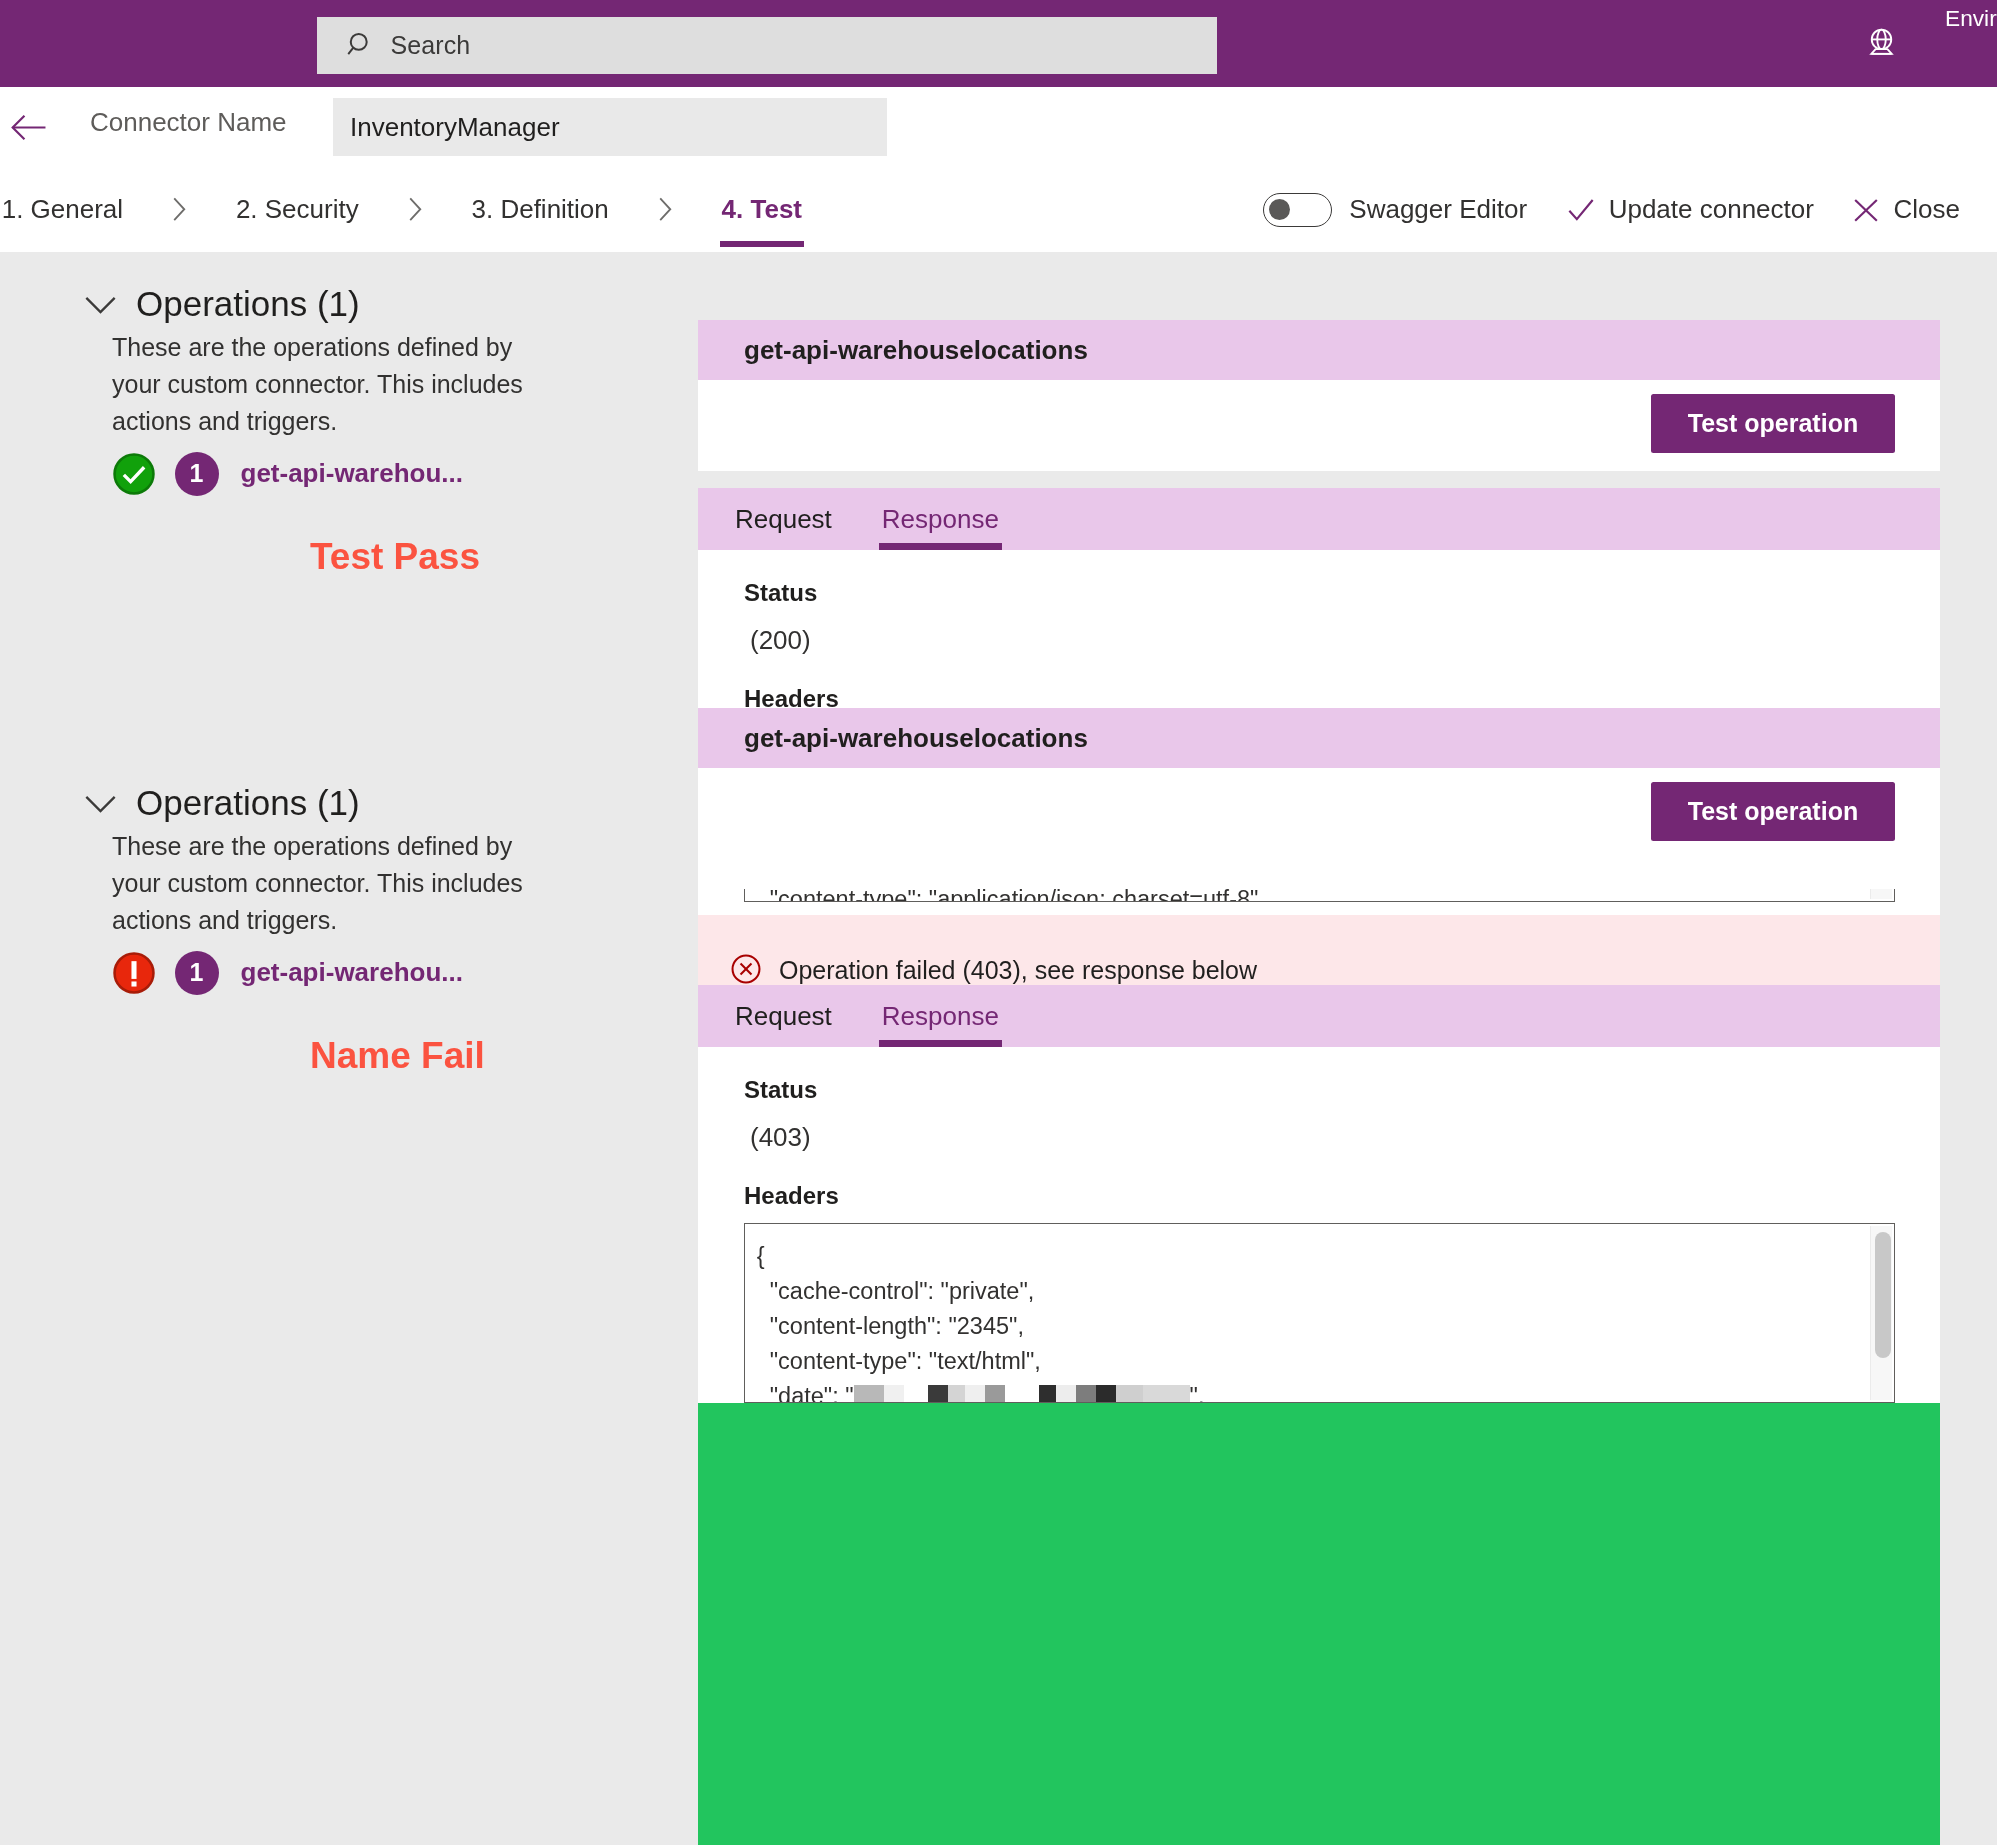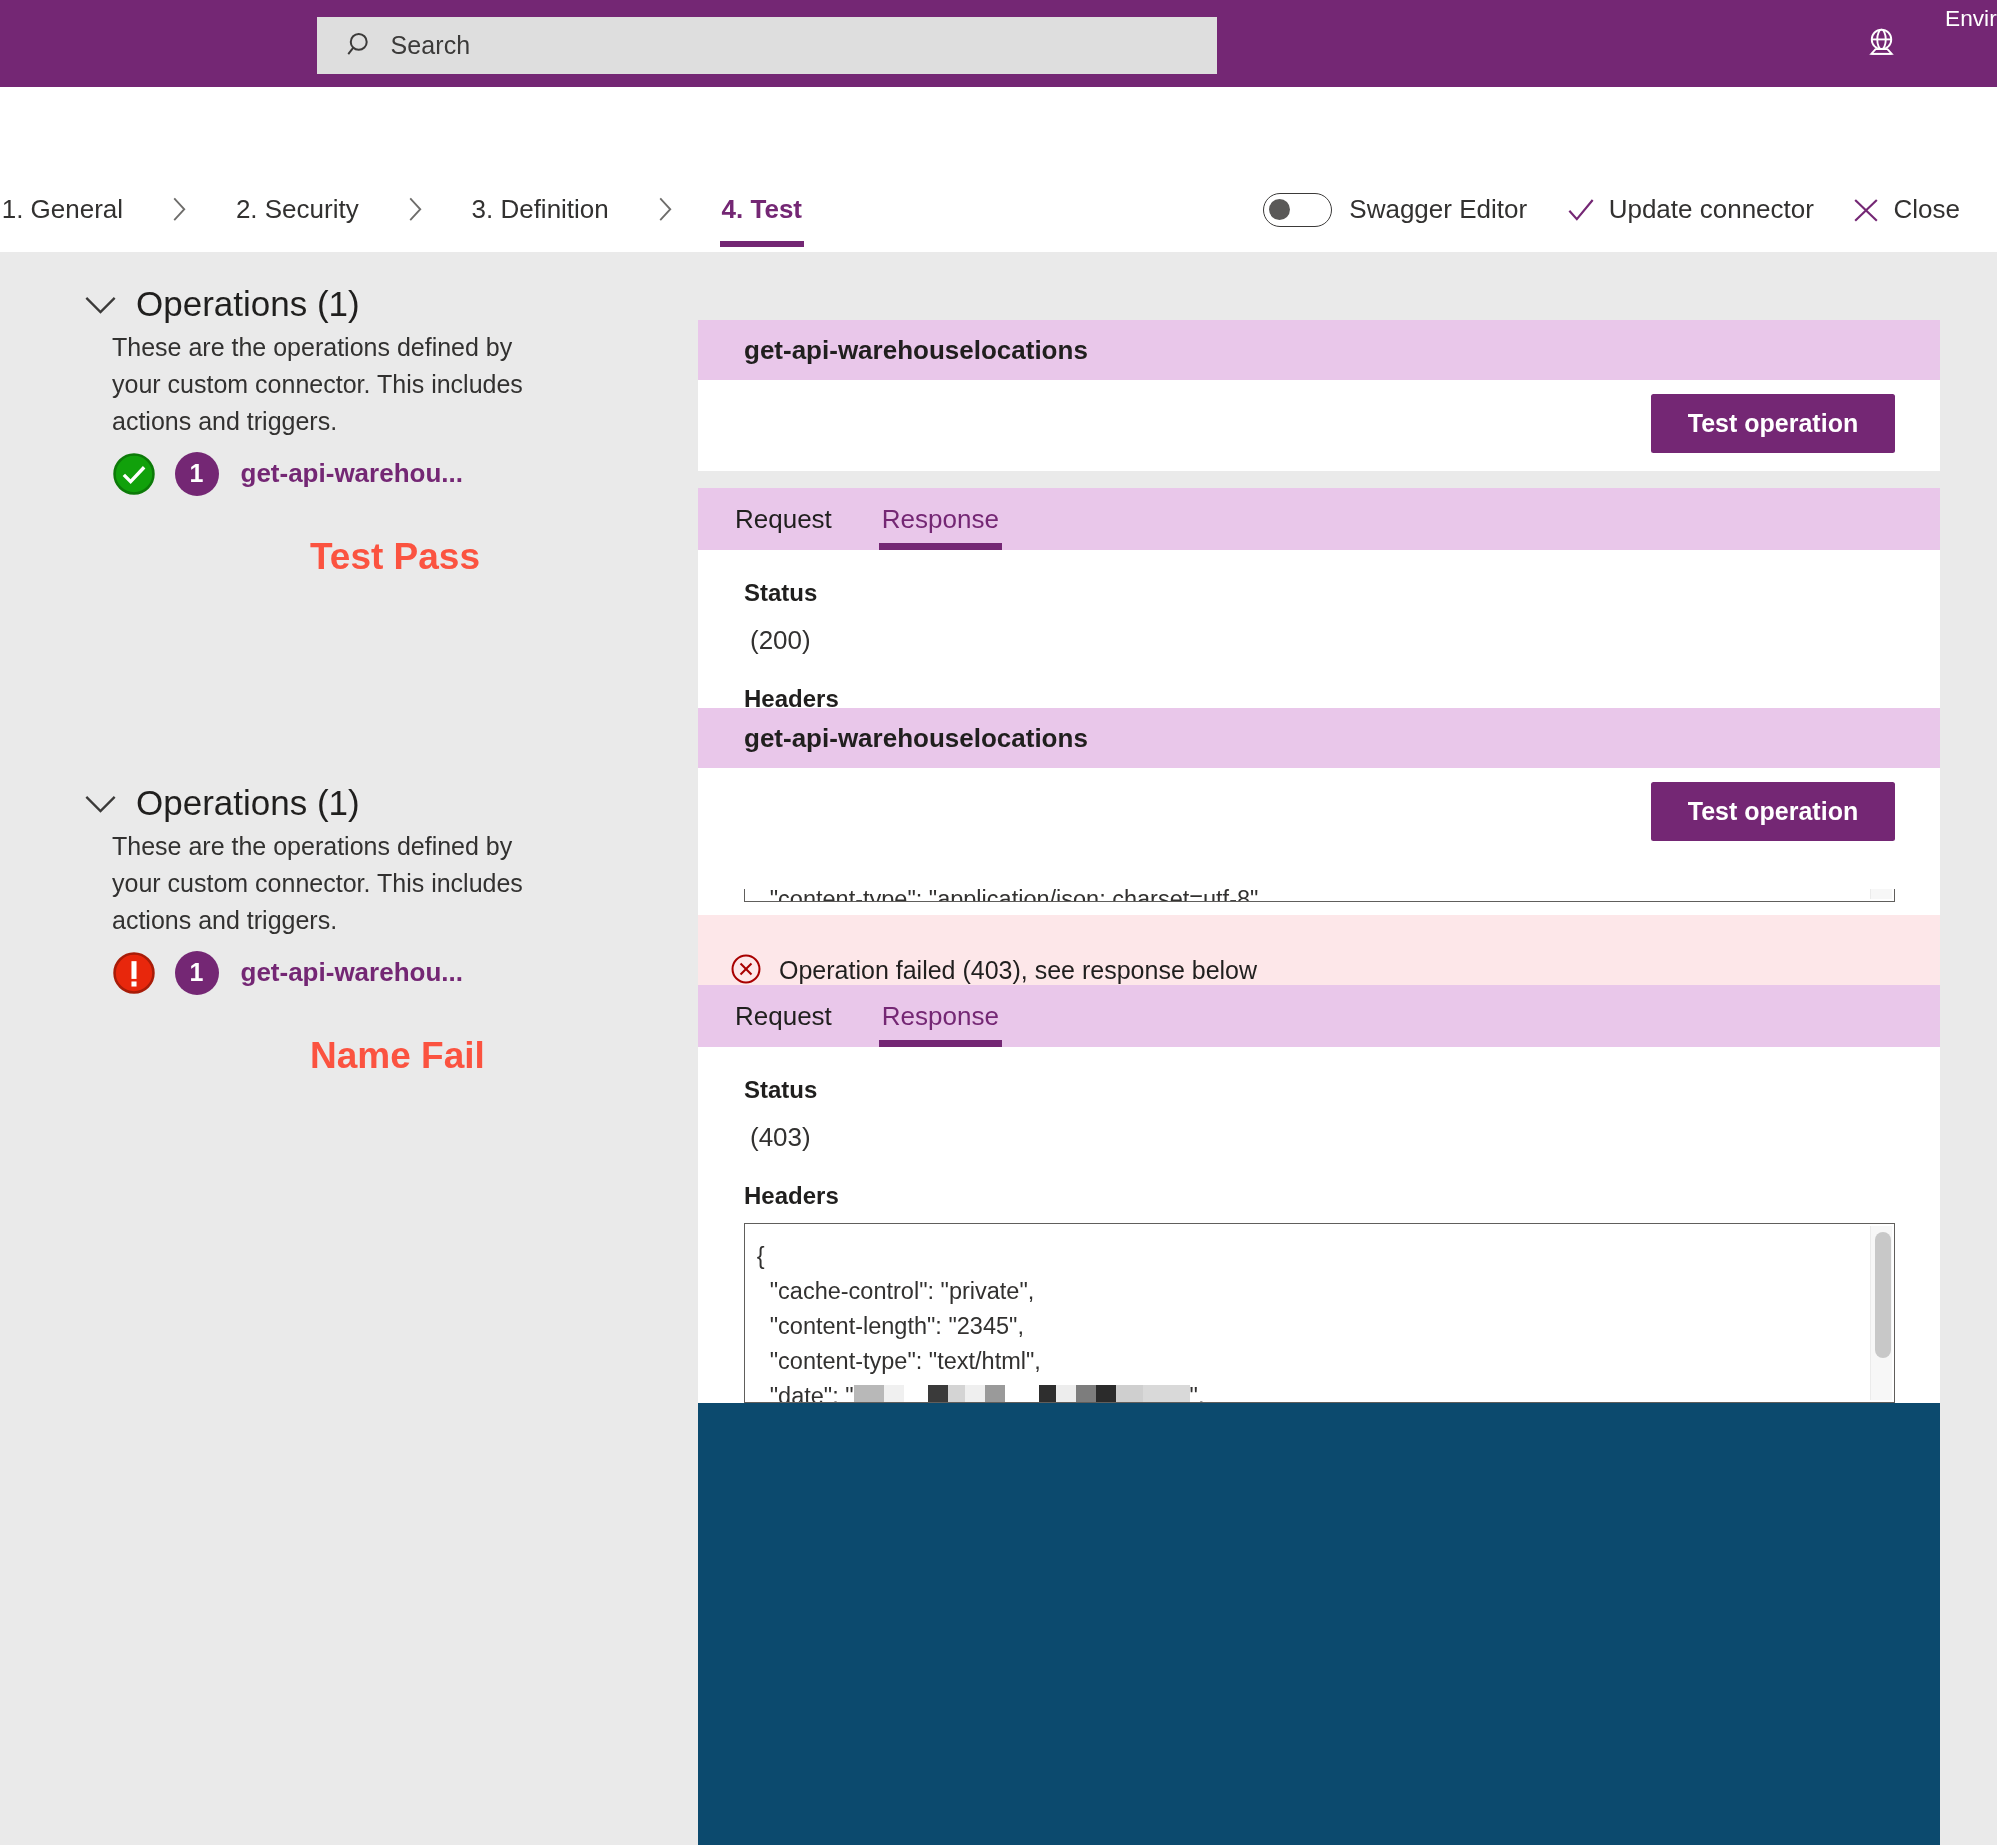--- a/index.html
+++ b/index.html
@@ -125,21 +125,21 @@
   }
   .op-name {
     font-size: 26px; font-weight: 700; color: #742774; margin-left: 22px; white-space: nowrap;
   }
   .verdict {
     margin-left: 310px; margin-top: 40px;
     font-size: 37px; font-weight: 700; color: #fb5340; white-space: nowrap;
   }
 
   
-  .panel { position: absolute; left: 698px; width: 1242px; background: #0c4a6e; }
+  .panel { position: absolute; left: 698px; width: 1242px; background: #22c55e; }
   .panel-head {
     height: 60px; background: #e9c7ea; display: flex; align-items: center;
     padding-left: 46px;
   }
   .panel-head-title { font-size: 26px; font-weight: 600; color: #201f1e; white-space: nowrap; }
   .panel-body { background: #ffffff; position: relative; }
   .test-btn {
     position: absolute; right: 45px; width: 244px; height: 59px;
     background: #742774; color: #ffffff; border: none; border-radius: 2.5px;
     font-family: "Liberation Sans", sans-serif;
@@ -225,20 +225,31 @@
         <circle cx="23" cy="17" r="11.5" fill="none" stroke="#ffffff" stroke-width="2.2"></circle>
         <ellipse cx="23" cy="17" rx="5" ry="11.5" fill="none" stroke="#ffffff" stroke-width="2.2"></ellipse>
         <line x1="11.5" y1="17" x2="34.5" y2="17" stroke="#ffffff" stroke-width="2.2"></line>
         <path d="M11 34 L16 28.5 L30 28.5 L35 34 Z" fill="none" stroke="#ffffff" stroke-width="2.2"></path>
         <line x1="11" y1="34" x2="35" y2="34" stroke="#ffffff" stroke-width="2.2"></line>
       </svg>
     </span>
     <span class="env-label">Environm</span>
   </div>
 
+  <div class="namerow">
+    <span class="back-arrow">
+      <svg width="39" height="37" viewBox="0 0 46 44">
+        <line x1="3" y1="22" x2="42" y2="22" stroke="#742774" stroke-width="2.6"></line>
+        <polyline points="17,8 3,22 17,36" fill="none" stroke="#742774" stroke-width="2.6"></polyline>
+      </svg>
+    </span>
+    <span class="conn-label">Connector Name</span>
+    <input class="conn-input" type="text" value="InventoryManager" style="">
+    <div class="namerow-divider"></div>
+  </div>
 
   <div class="cmdbar">
     <div class="breadcrumbs">
       <span class="crumb">1. General</span>
       <span class="crumb-sep">
         <svg width="18.5" height="28.5" viewBox="0 0 22 34">
           <polyline points="5,4 17,17 5,30" fill="none" stroke="#6e6d6b" stroke-width="2.2"></polyline>
         </svg>
       </span>
       <span class="crumb">2. Security</span>

